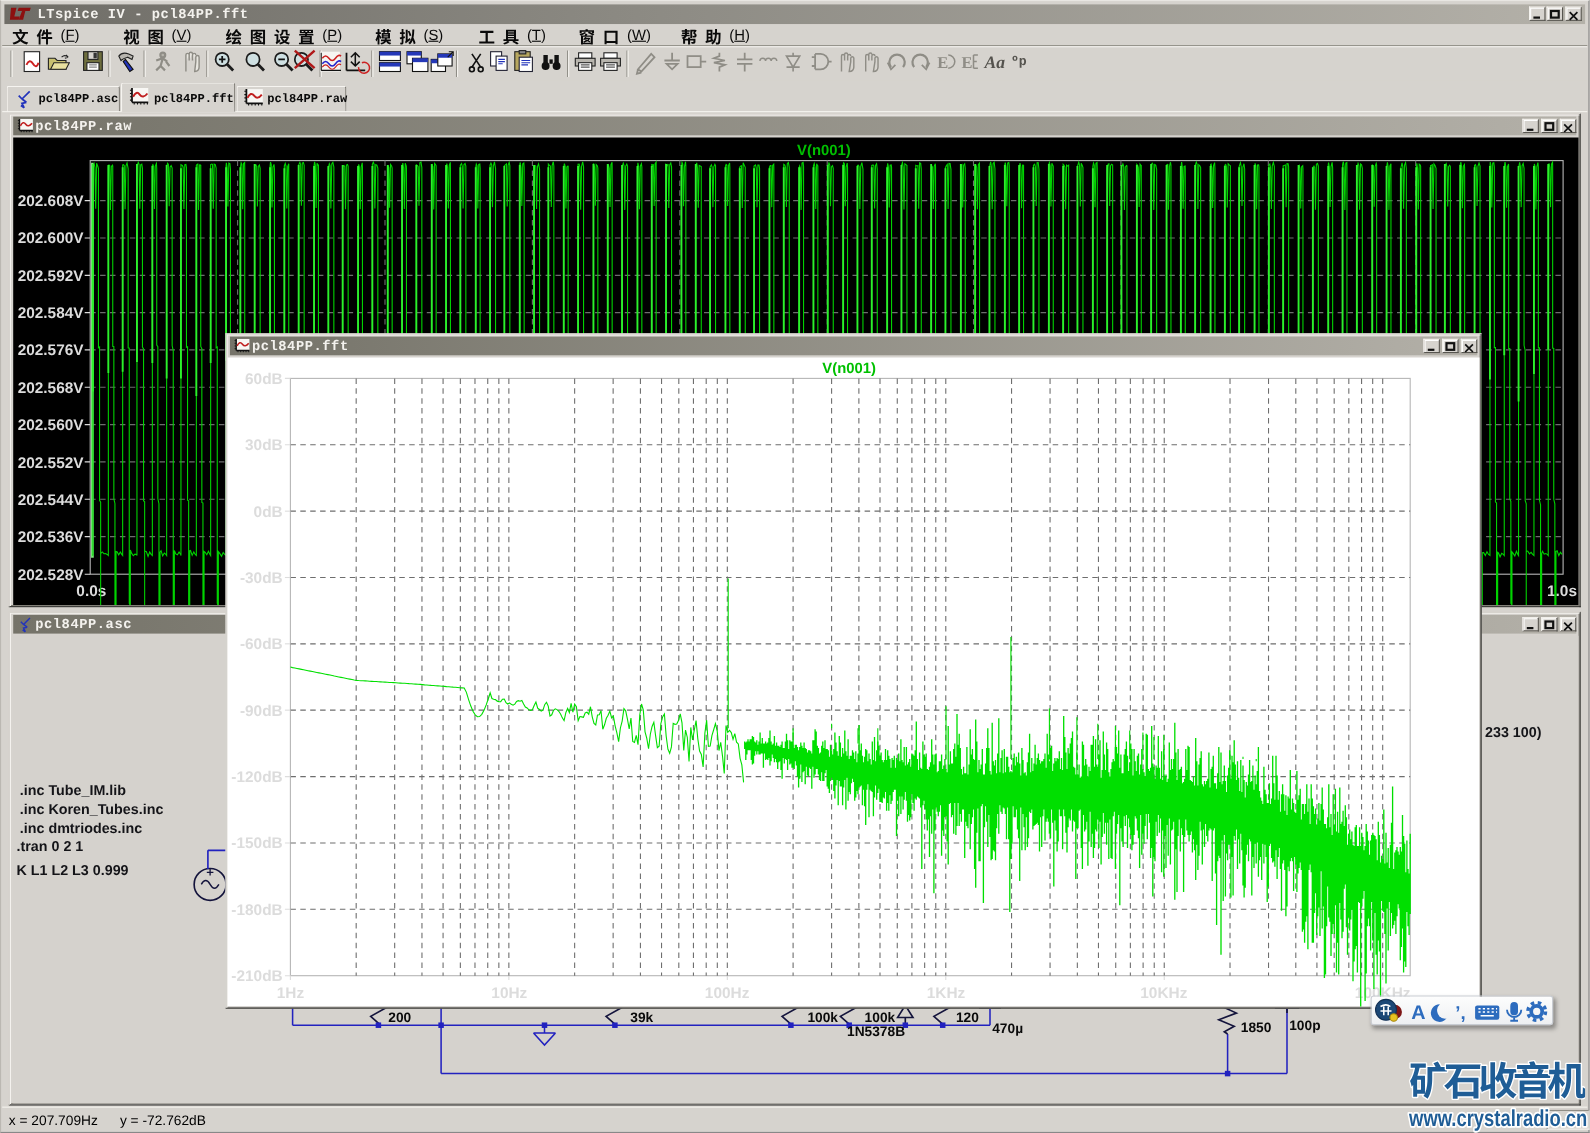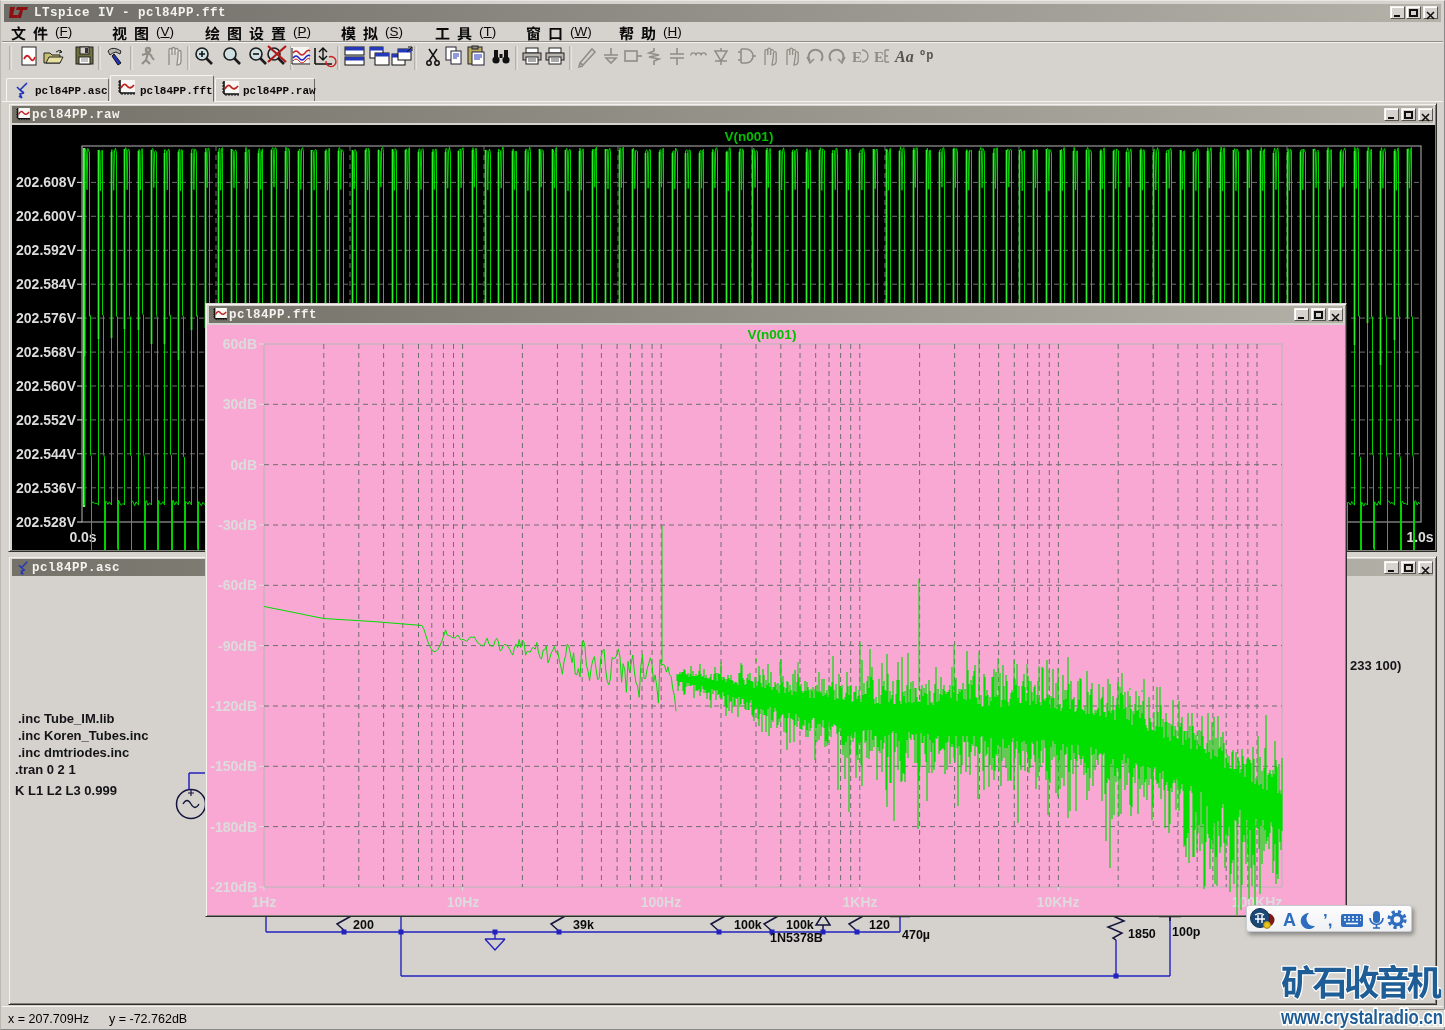--- a/index.html
+++ b/index.html
@@ -433,21 +433,21 @@
       <div class="wbtn" style="left:1085px;top:2px">
         <div class="abs" style="left:3px;top:8px;width:6px;height:2px;background:#111"></div>
       </div>
       <div class="wbtn" style="left:1102px;top:2px">
         <div class="abs" style="left:2px;top:2px;width:9px;height:8px;border:2px solid #111"></div>
       </div>
       <div class="wbtn" style="left:1119px;top:2px"><svg width="13" height="11">
           <path d="M3 2 L10 9 M10 2 L3 9" stroke="#111" stroke-width="1.6"></path>
         </svg></div>
     </div>
-    <div class="abs" style="left:1px;top:21px;width:1138px;height:590px;background:#f9a8d4"><svg width="1138" height="590" viewBox="0 0 1138 590">
+    <div class="abs" style="left:1px;top:21px;width:1138px;height:590px;background:#ffffff"><svg width="1138" height="590" viewBox="0 0 1138 590">
         <rect x="57" y="19" width="1018" height="543" fill="none" stroke="#b6b6b6"></rect>
         <path d="M57 79.3H1075" stroke="#6e6e6e" stroke-dasharray="5 4"></path>
         <path d="M57 139.7H1075" stroke="#6e6e6e" stroke-dasharray="5 4"></path>
         <path d="M57 200.0H1075" stroke="#6e6e6e" stroke-dasharray="5 4"></path>
         <path d="M57 260.3H1075" stroke="#6e6e6e" stroke-dasharray="5 4"></path>
         <path d="M57 320.6H1075" stroke="#6e6e6e" stroke-dasharray="5 4"></path>
         <path d="M57 381.0H1075" stroke="#6e6e6e" stroke-dasharray="5 4"></path>
         <path d="M57 441.3H1075" stroke="#6e6e6e" stroke-dasharray="5 4"></path>
         <path d="M57 501.6H1075" stroke="#6e6e6e" stroke-dasharray="5 4"></path>
         <path d="M116.8 19V562" stroke="#6e6e6e" stroke-dasharray="5 4"></path>

